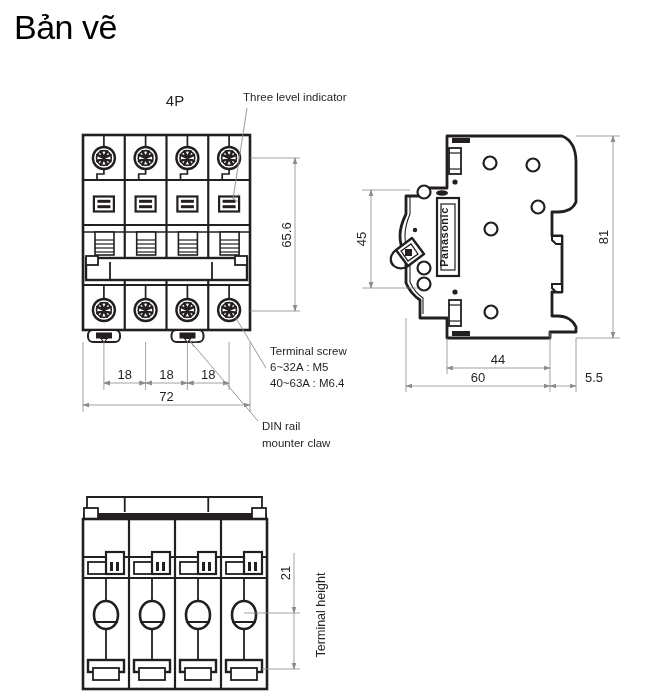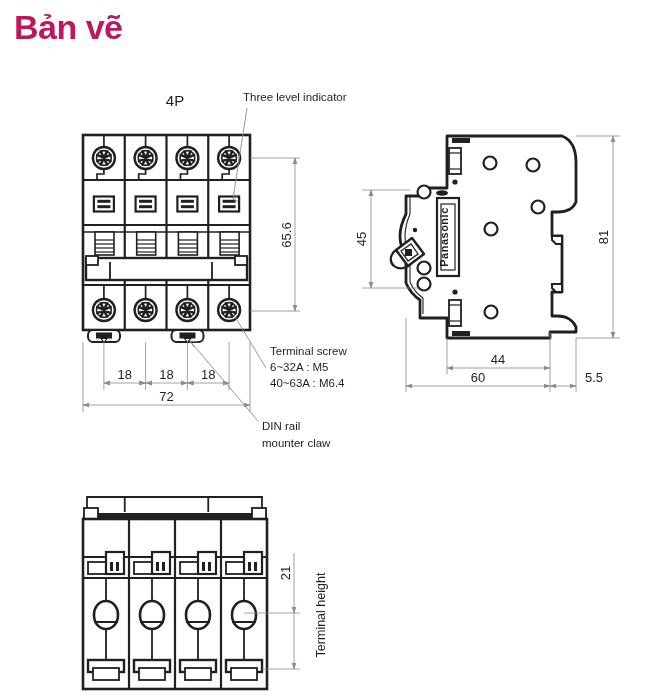--- a/index.html
+++ b/index.html
@@ -3,22 +3,22 @@
 <meta charset="utf-8">
 <style>
   html,body{margin:0;padding:0;background:#ffffff;}
   body{
     width:666px;height:697px;position:relative;overflow:hidden;
     font-family:"Liberation Sans","DejaVu Sans",sans-serif;
     color:#231f20;
   }
   #page-title{
     position:absolute;left:14px;top:8px;
-    font-size:34px;font-weight:bold;letter-spacing:-0.5px;
-    color:#be185d;line-height:1.15;
+    font-size:34px;font-weight:normal;letter-spacing:-0.5px;
+    color:#000000;line-height:1.15;
   }
   .dwg{position:absolute;left:0;top:0;width:666px;height:697px;}
   svg{display:block;}
   text{font-family:"Liberation Sans","DejaVu Sans",sans-serif;fill:#231f20;}
 </style>
 </head>
 <body>
 
 <div id="page-title">Bản vẽ</div>
 

